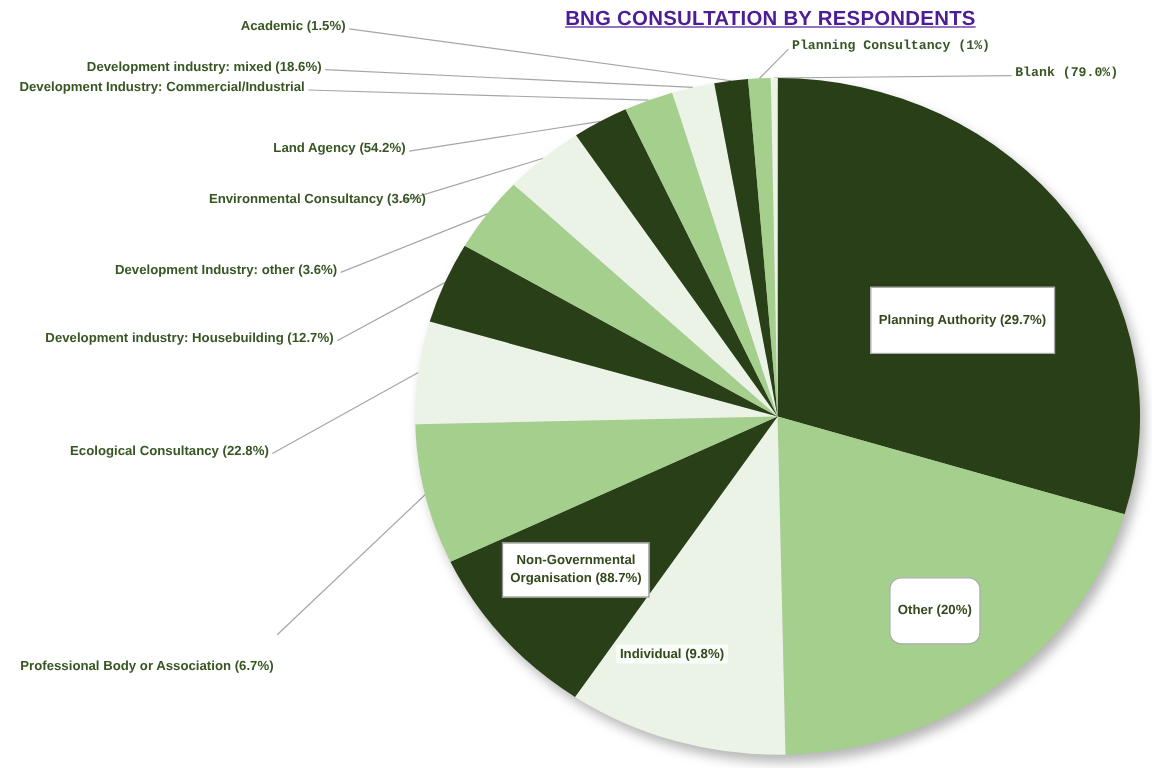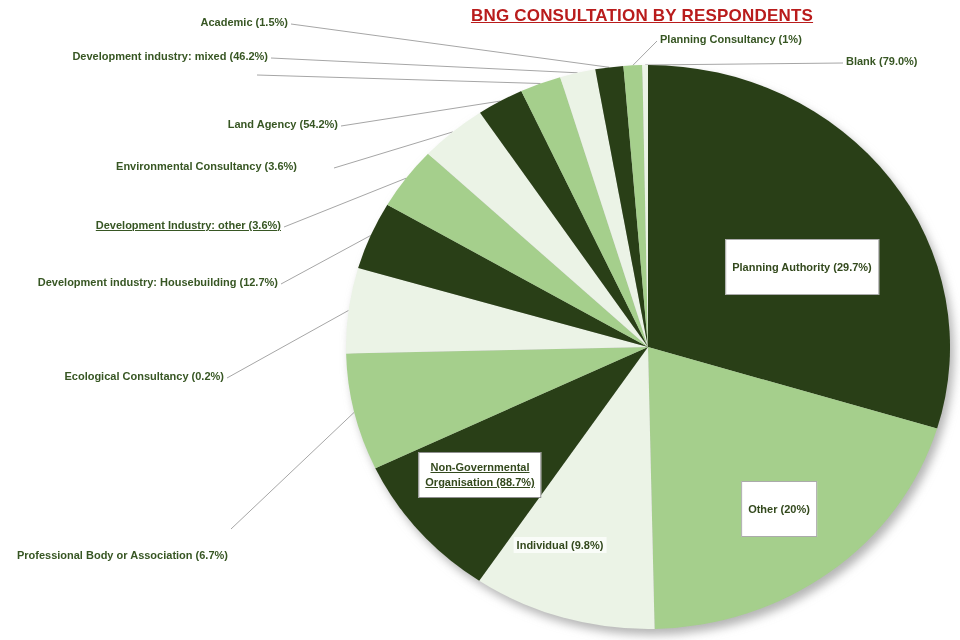--- a/index.html
+++ b/index.html
@@ -1,30 +1,30 @@
 <!DOCTYPE html>
 <html><head>
 <meta charset="utf-8">
 <style>
   html,body{margin:0;padding:0;background:#fff;}
   .stage{position:relative;width:960px;height:640px;background:#ffffff;overflow:hidden;
          font-family:"Liberation Sans",sans-serif;}
   .title{position:absolute;top:6px;left:642px;transform:translateX(-50%);
-         font-size:17px;font-weight:bold;color:#b91c1c;text-decoration:underline;
+         font-size:17px;font-weight:bold;color:#4c1d95;text-decoration:underline;
          letter-spacing:.2px;white-space:nowrap;}
   #pie-svg{position:absolute;left:0;top:0;}
   .pieG{filter:drop-shadow(4px 6px 5px rgba(120,120,120,.55));}
   .lbl{position:absolute;font-size:11px;font-weight:bold;color:#375623;
        white-space:nowrap;line-height:14px;}
   .side-left{text-align:right;}
-  .side-right{text-align:left;}
+  .side-right{text-align:left;font-family:Liberation Mono, monospace;}
   .ln2{text-align:center;}
   .inside-box{background:#ffffff;border:1px solid #ababab;padding:20px 6px;
               text-align:center;transform:translate(-50%,-50%);color:#33491d;}
-  .box-tall{padding:7px 6px;line-height:15px;border-color:#8f8f8f;text-decoration:underline;}
+  .box-tall{padding:7px 6px;line-height:15px;border-color:#8f8f8f;}
   .inside-plain{background:rgba(255,255,255,.7);padding:1px 3px;
                 transform:translate(-50%,-50%);color:#33491d;}
 </style>
 </head>
 <body>
 
 <div class="stage">
   <div class="title">BNG CONSULTATION BY RESPONDENTS</div>
   <svg id="pie-svg" width="960" height="640">
     <g id="leaders">
@@ -55,52 +55,53 @@
         <path d="M 648 347 L 560.2 77.2 A 302 282 0 0 1 595.2 69.3 Z" fill="#ebf3e6"></path>
         <path d="M 648 347 L 595.2 69.3 A 302 282 0 0 1 623.4 65.9 Z" fill="#293f17"></path>
         <path d="M 648 347 L 623.4 65.9 A 302 282 0 0 1 642.3 65.0 Z" fill="#a5cf8c"></path>
         <path d="M 648 347 L 642.3 65.0 A 302 282 0 0 1 648.0 65.0 Z" fill="#ebf3e6"></path>
       </g>
   </svg>
   <div id="labels">
       <div class="lbl inside-box" style="left: 802px; top: 267px;">
         <div>Planning Authority (29.7%)</div>
       </div>
-      <div class="lbl inside-box" style="left: 779px; top: 509px;">
+      <div class="lbl inside-box" style="left: 779px; top: 509px; border-radius: 10px;">
         <div>Other (20%)</div>
       </div>
       <div class="lbl inside-plain" style="left: 560px; top: 545px;">
         <div>Individual (9.8%)</div>
       </div>
       <div class="lbl inside-box box-tall" style="left: 480px; top: 475px;">
         <div>Non-Governmental</div>
         <div>Organisation (88.7%)</div>
       </div>
       <div class="lbl side-left" style="top: 548px; right: 732px;">
         <div>Professional Body or Association (6.7%)</div>
       </div>
       <div class="lbl side-left" style="top: 369px; right: 736px;">
-        <div>Ecological Consultancy (0.2%)</div>
+        <div>Ecological Consultancy (22.8%)</div>
       </div>
       <div class="lbl side-left" style="top: 275px; right: 682px;">
         <div>Development industry: Housebuilding (12.7%)</div>
       </div>
-      <div class="lbl side-left" style="top: 218px; right: 679px; text-decoration: underline;">
+      <div class="lbl side-left" style="top: 218px; right: 679px;">
         <div>Development Industry: other (3.6%)</div>
       </div>
-      <div class="lbl side-left" style="top: 159px; right: 663px;">
+      <div class="lbl side-left" style="top: 159px; right: 605px;">
         <div>Environmental Consultancy (3.6%)</div>
       </div>
       <div class="lbl side-left" style="top: 117px; right: 622px;">
         <div>Land Agency (54.2%)</div>
       </div>
       <div class="lbl side-left" style="top: 66px; right: 706px;">
+        <div>Development Industry: Commercial/Industrial</div>
       </div>
       <div class="lbl side-left" style="top: 49px; right: 692px;">
-        <div>Development industry: mixed (46.2%)</div>
+        <div>Development industry: mixed (18.6%)</div>
       </div>
       <div class="lbl side-left" style="top: 15px; right: 672px;">
         <div>Academic (1.5%)</div>
       </div>
       <div class="lbl side-right" style="top: 32px; left: 660px;">
         <div>Planning Consultancy (1%)</div>
       </div>
       <div class="lbl side-right" style="top: 54px; left: 846px;">
         <div>Blank (79.0%)</div>
       </div>

